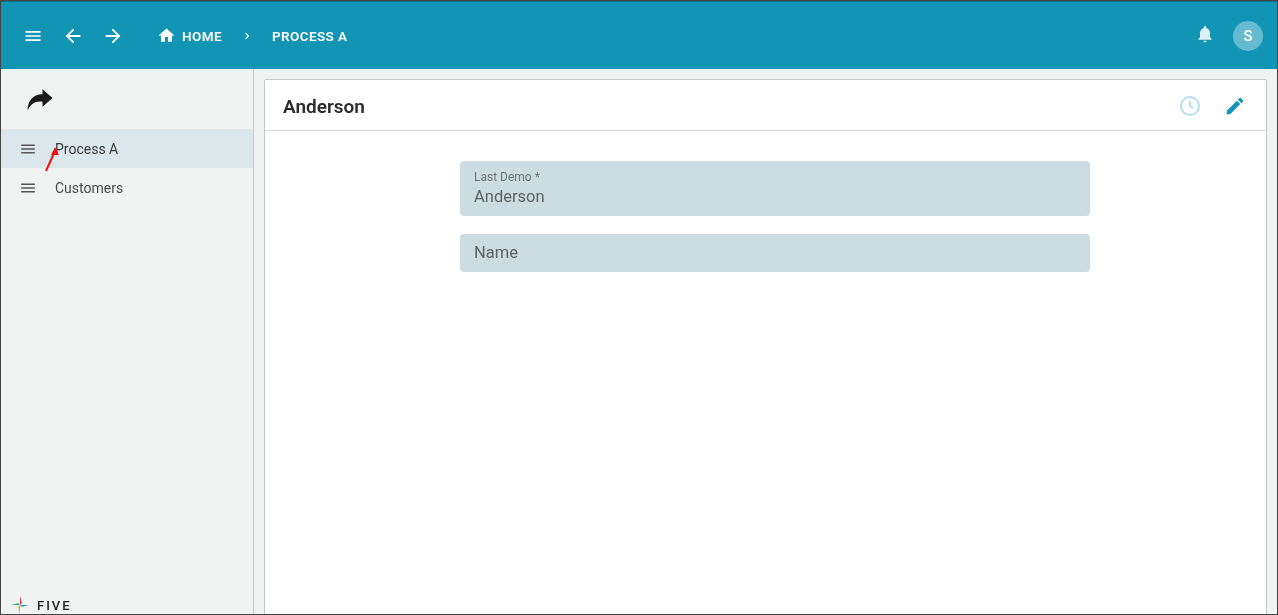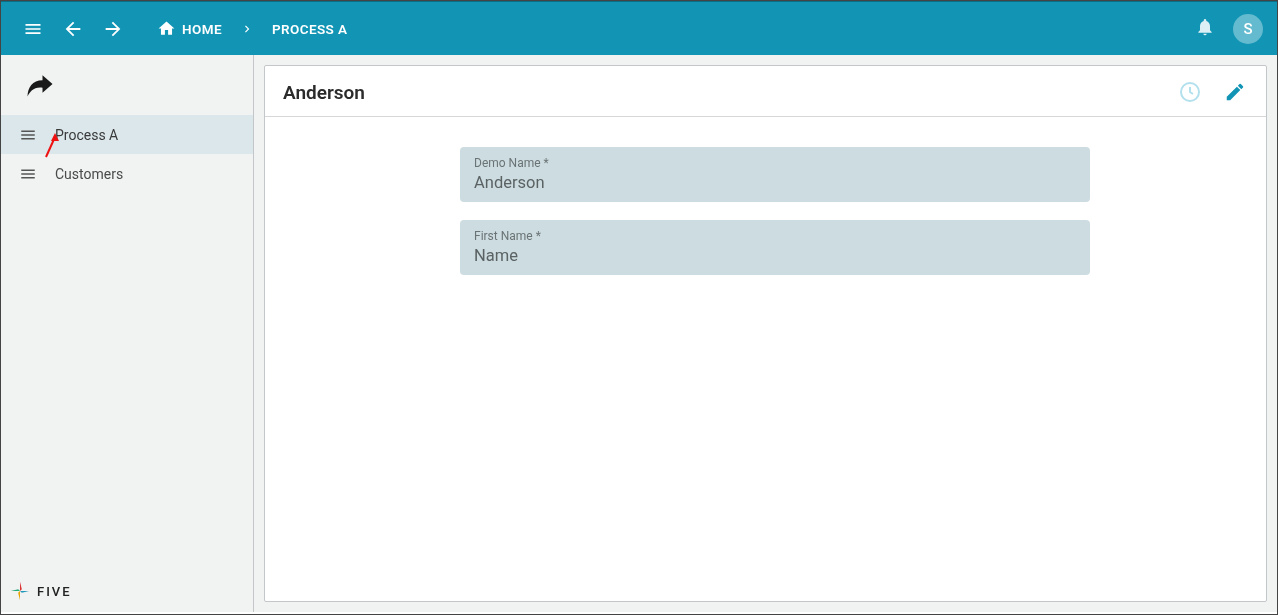--- a/index.html
+++ b/index.html
@@ -8,21 +8,21 @@
     background: #fff;
     width: 1278px;
     height: 615px;
     overflow: hidden;
     border: 1px solid #444;
   }
 
   
   .topbar {
     background: #1295b5;
-    height: 54px;
+    height: 68px;
     display: flex;
     align-items: center;
     padding: 0 14px;
     color: #fff;
     border-top: 1px solid #0a6e86;
   }
   .topbar .tb-icon {
     width: 36px; height: 36px;
     display: flex; align-items: center; justify-content: center;
     margin-right: 4px;
@@ -269,25 +269,24 @@
             <svg width="22" height="22" viewBox="0 0 24 24">
                 <path d="M3 17.25V21h3.75L17.81 9.94l-3.75-3.75L3 17.25zM20.71 7.04a1 1 0 0 0 0-1.41l-2.34-2.34a1 1 0 0 0-1.41 0L15.13 5.12l3.75 3.75 1.83-1.83z"></path>
               </svg>
           </div>
         </div>
       </div>
 
       <div class="form-area">
         <div class="form-inner">
           <div class="field">
-            <div class="field-label">Demo Name *</div>
+            <div class="field-label">Last Demo *</div>
             <div class="field-value">Anderson</div>
           </div>
           <div class="field">
-            <div class="field-label">First Name *</div>
             <div class="field-value">Name</div>
           </div>
         </div>
       </div>
     </div>
   </div>
 
 </div>
 
 </body></html>

